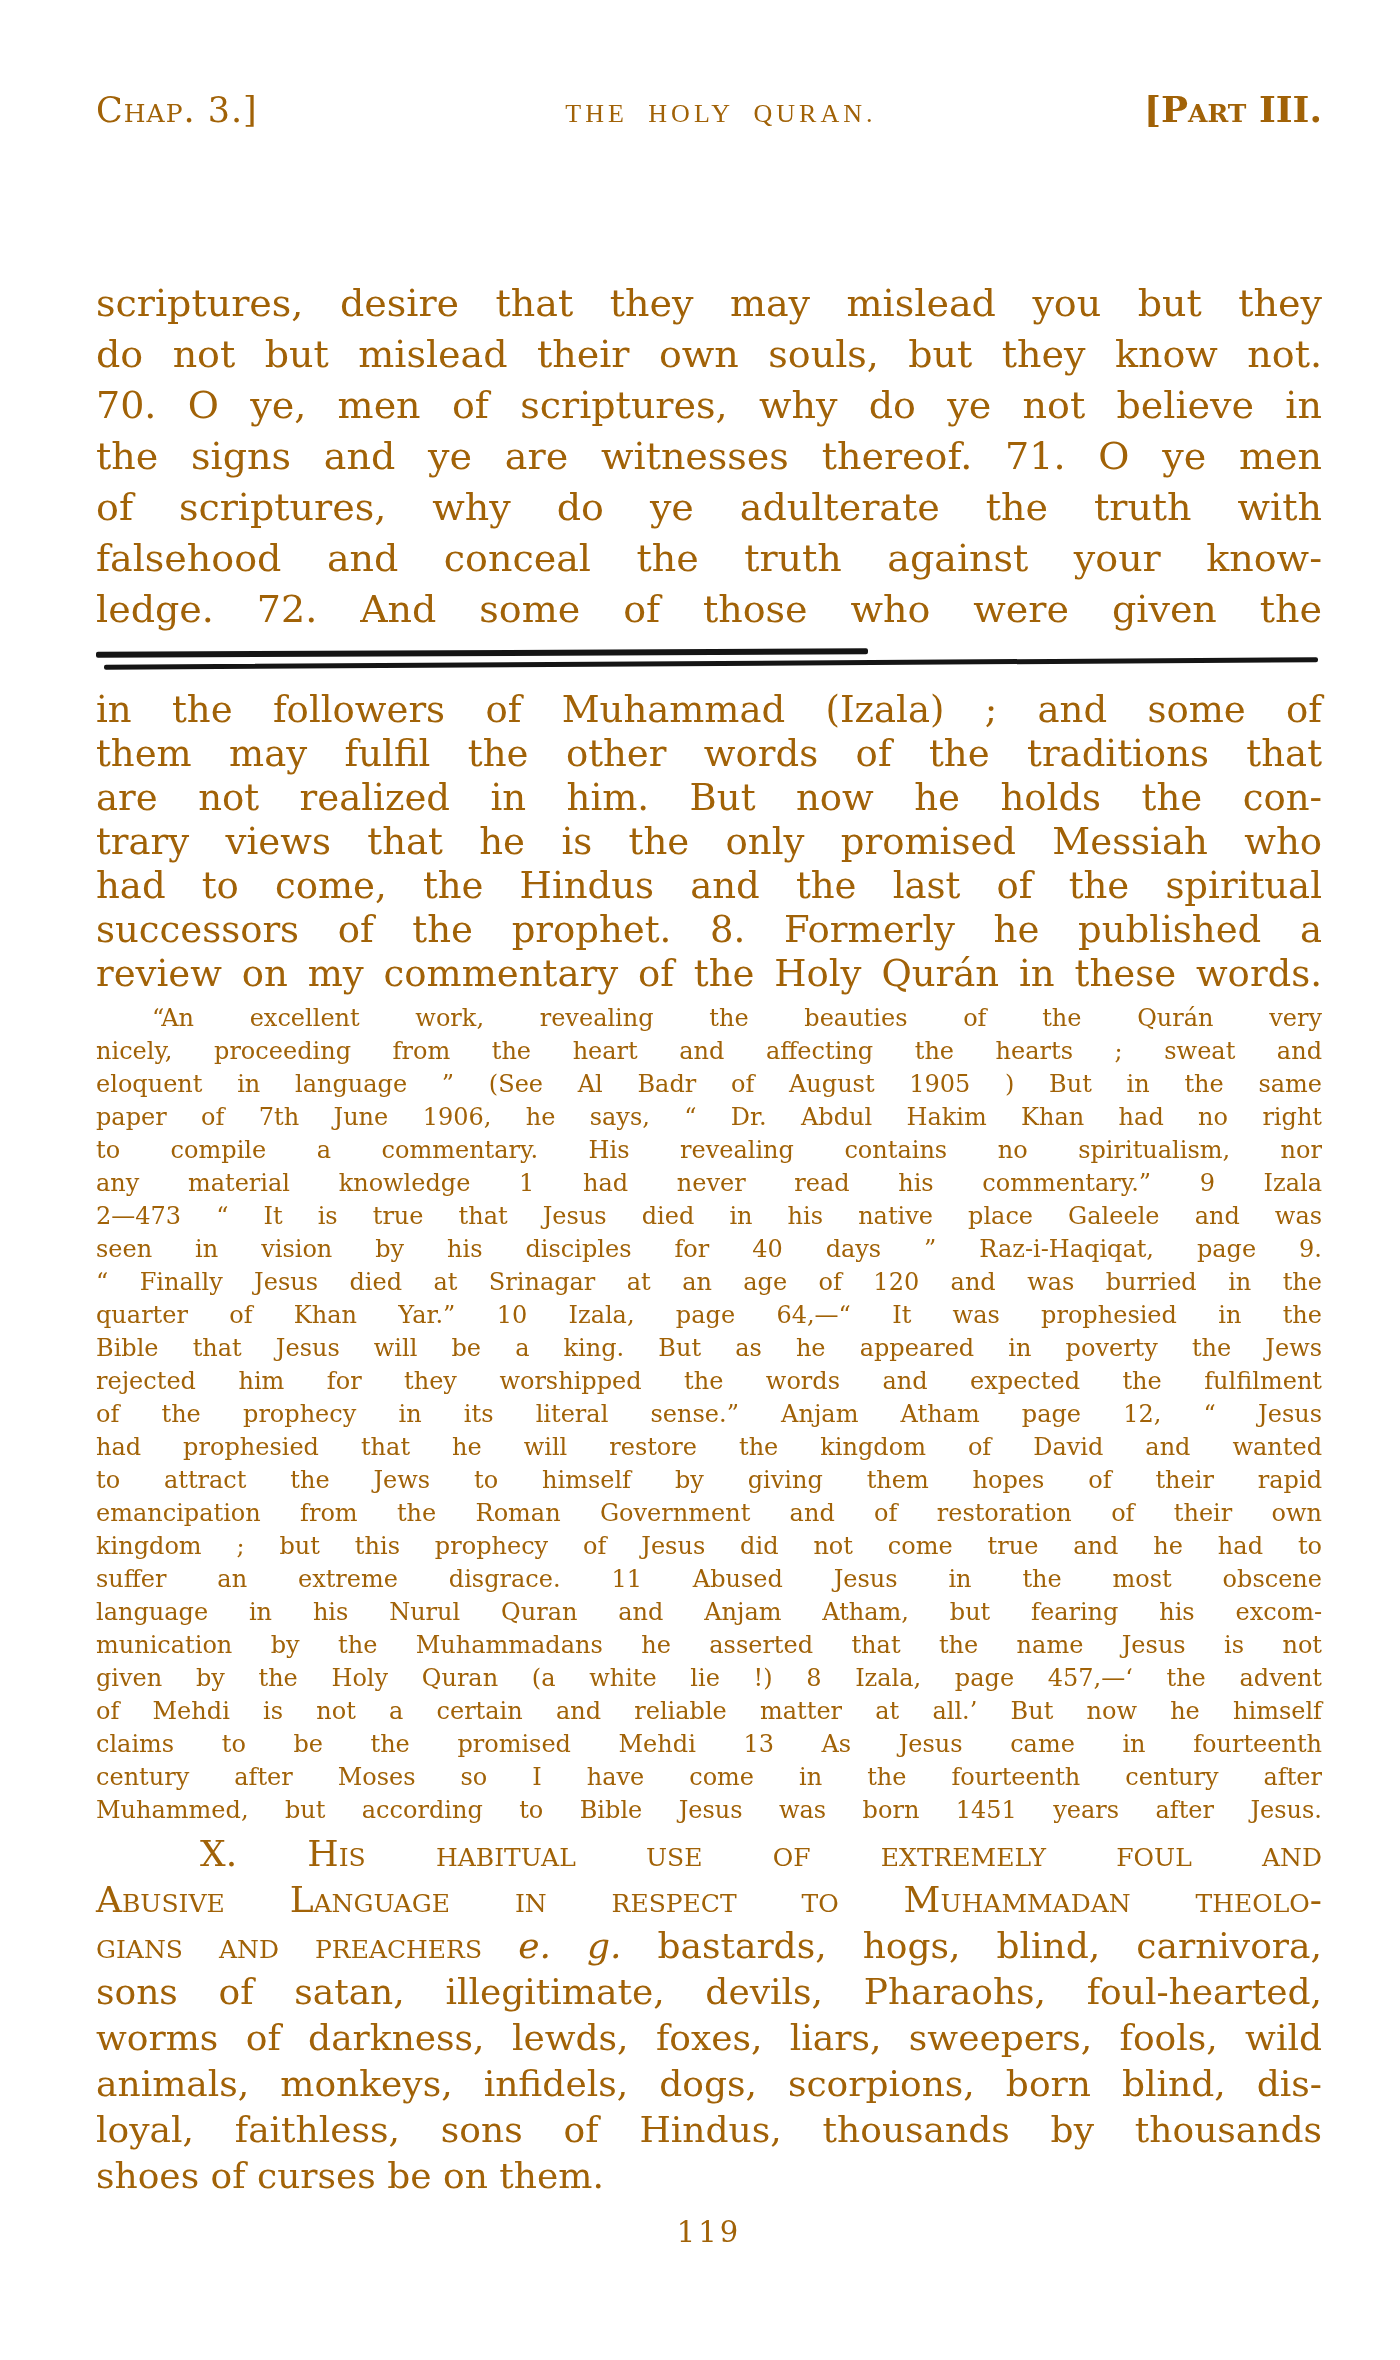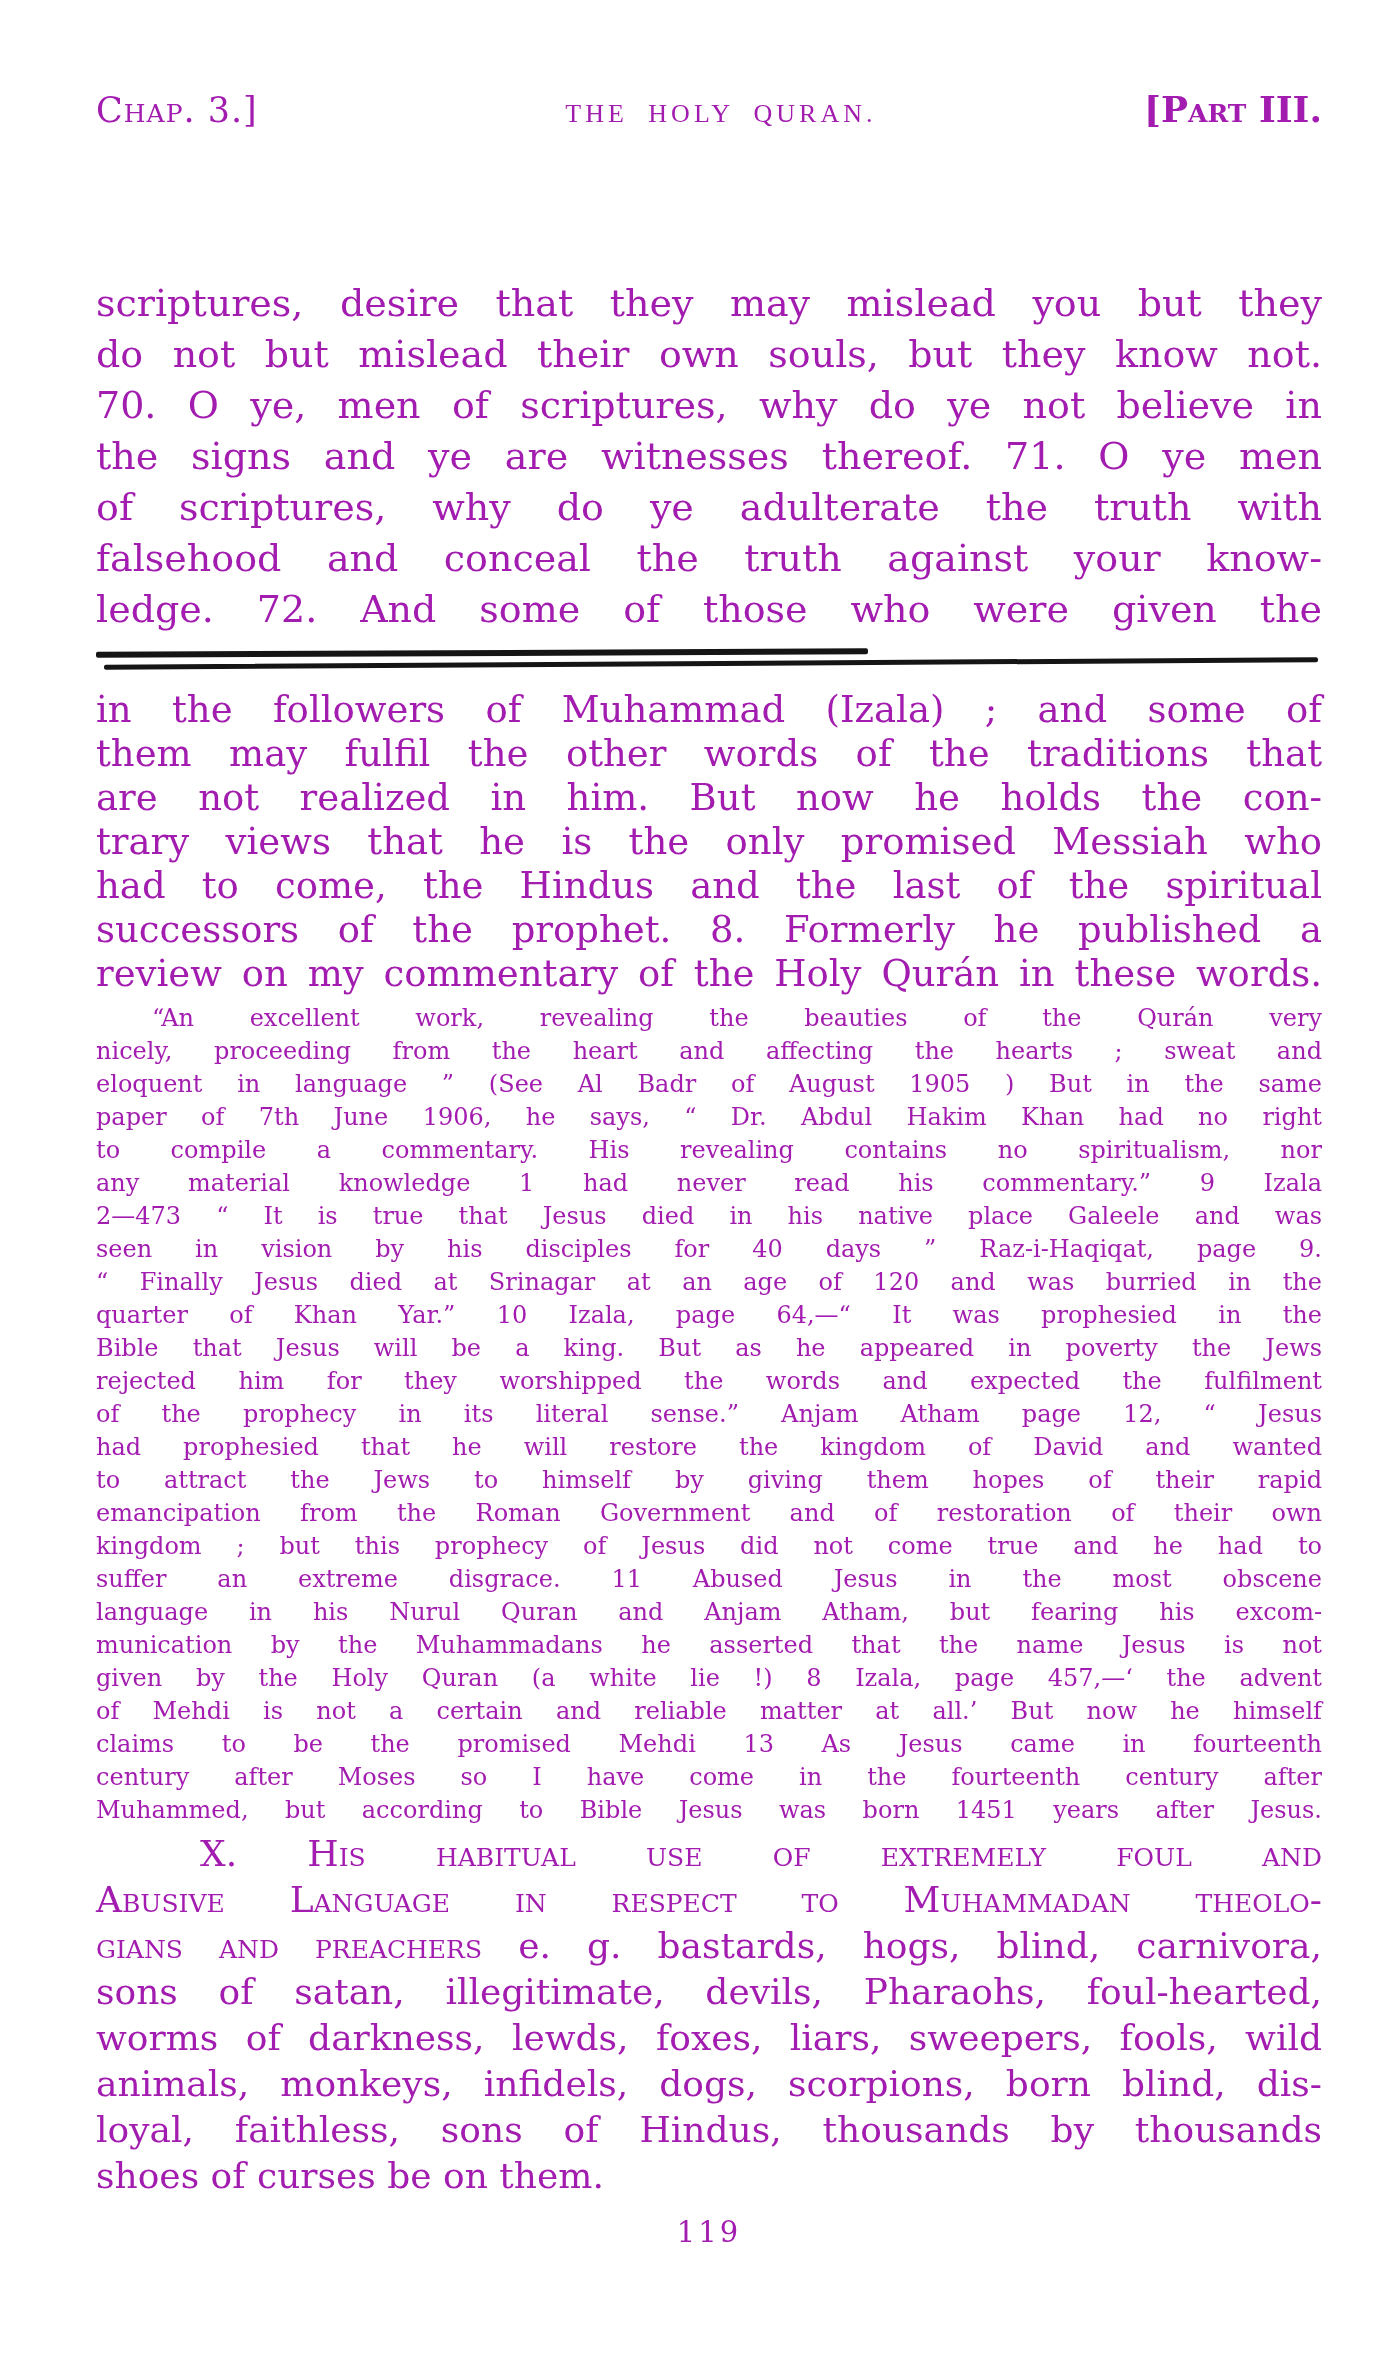--- a/index.html
+++ b/index.html
@@ -6,21 +6,21 @@
   body {
     width: 1400px; height: 2360px;
     background: #ffffff;
     overflow: hidden;
   }
   .page {
     box-sizing: border-box;
     width: 1400px; height: 1692px;
     padding: 88px 78px 0 96px;
     background: #ffffff;
-    color: #a21caf;
+    color: #a16207;
     font-family: "DejaVu Serif", serif;
   }
   .header {
     display: flex;
     justify-content: space-between;
     align-items: baseline;
     height: 48px;
   }
   .h-left  { font-size: 35px; font-variant: small-caps; letter-spacing: 1px; }
   .h-center{ font-size: 26px; letter-spacing: 4px; word-spacing: 10px; padding-left: 40px; font-family: Liberation Serif, serif; }
@@ -37,21 +37,21 @@
   .section-x  { margin-top: 4px;   font-size: 36px; line-height: 46px; }
   .section-x .line:first-child { text-indent: 104px; }
   .section-x .line:last-child  { text-align-last: left; }
 
   .separator { margin-top: 9px; height: 30px; position: relative; }
   .rule { position: absolute; background: #151515; border-radius: 2px; }
   .rule-top    { left: 0;   top: 6px;  width: 63%; height: 6px; transform: rotate(-0.25deg); }
   .rule-bottom { left: 8px; top: 17px; width: 99%; height: 5px; transform: rotate(-0.35deg); }
 
   .sc { font-variant: small-caps; }
-  .it { }
+  .it { font-style: italic; }
 
   .page-number {
     margin-top: 16px;
     text-align: center;
     font-size: 29px;
     letter-spacing: 3px;
   }
 </style>
 </head>
 <body>

